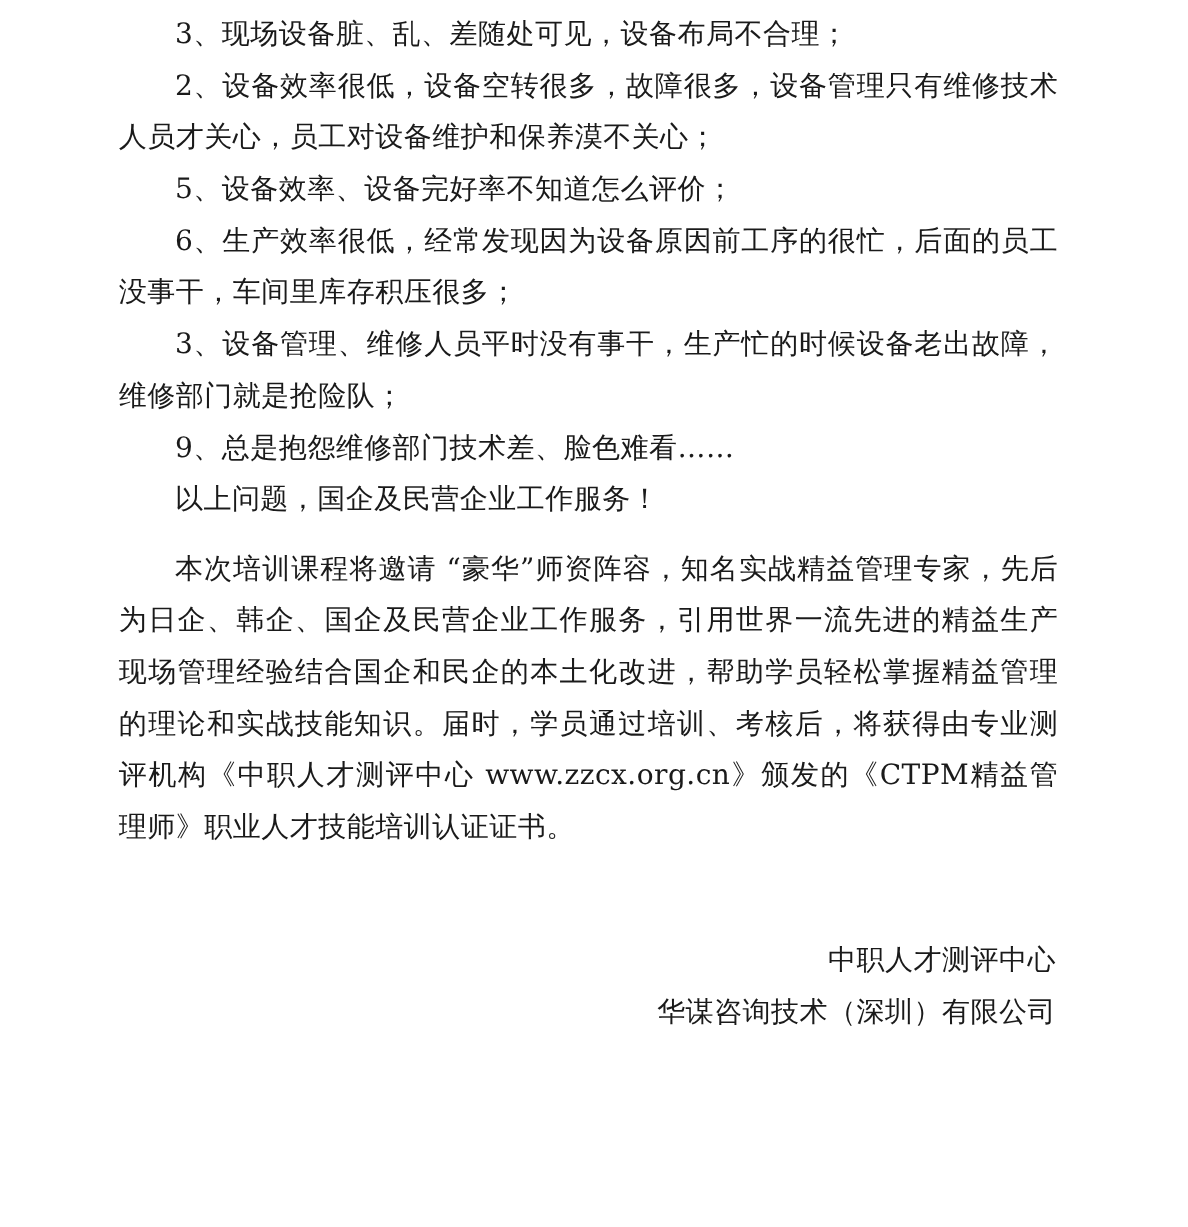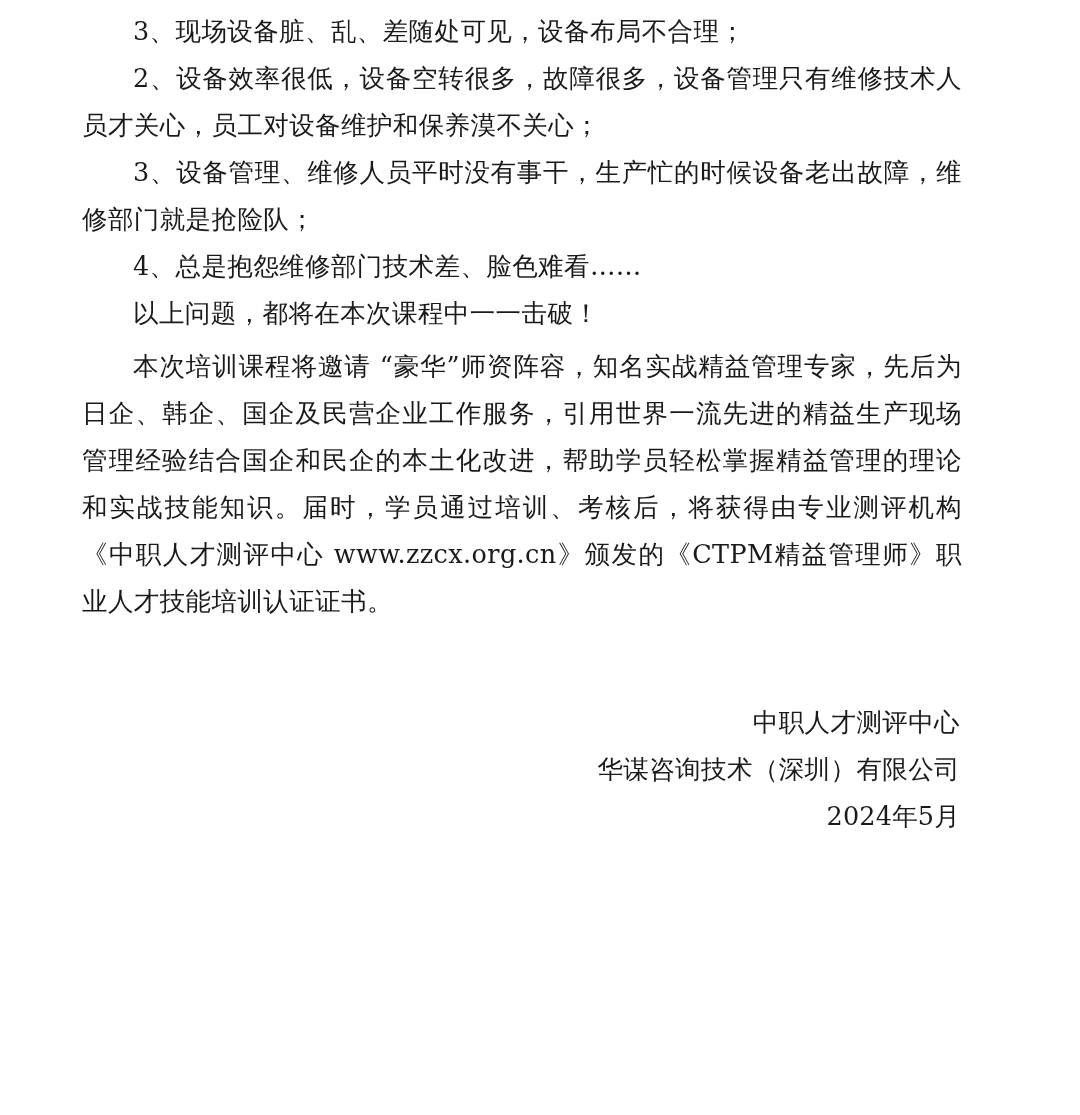--- a/index.html
+++ b/index.html
@@ -11,37 +11,37 @@
     width: 1080px;
     height: 1115px;
     font-family: "DejaVu Serif", "Liberation Serif", serif;
     color: #1a1a1a;
     overflow: hidden;
   }
   .page {
     width: 1080px;
     height: 942px;
     box-sizing: border-box;
-    padding: 8px 118px 0 82px;
+    padding: 8px 118px 0 108px;
     position: relative;
   }
   .para {
     font-size: 25.5px;
     line-height: 47px;
     text-align: justify;
     text-justify: inter-ideograph;
     margin: 0 0 0 0;
     letter-spacing: 0.4px;
     white-space: pre-wrap;
   }
   .indent {
     text-indent: 51px;
   }
   .para.body-blk {
-    margin-top: 6px;
+    margin-top: 16px;
   }
   .signature-block {
     margin-top: 74px;
     text-align: right;
     padding-right: 2px;
   }
   .sig-line {
     font-size: 25.5px;
     line-height: 47px;
     letter-spacing: 0.4px;
@@ -51,27 +51,28 @@
     letter-spacing: 0.2px;
   }
 </style>
 </head>
 <body>
 
 <div class="page">
 
   <p class="para indent">3、现场设备脏、乱、差随处可见，设备布局不合理；</p>
   <p class="para indent">2、设备效率很低，设备空转很多，故障很多，设备管理只有维修技术人员才关心，员工对设备维护和保养漠不关心；</p>
+  <p class="para indent">5、设备效率、设备完好率不知道怎么评价；</p>
+  <p class="para indent">6、生产效率很低，经常发现因为设备原因前工序的很忙，后面的员工没事干，车间里库存积压很多；</p>
   <p class="para indent">3、设备管理、维修人员平时没有事干，生产忙的时候设备老出故障，维修部门就是抢险队；</p>
-  <p class="para indent">4、总是抱怨维修部门技术差、脸色难看……</p>
+  <p class="para indent">9、总是抱怨维修部门技术差、脸色难看……</p>
 
-  <p class="para indent">以上问题，都将在本次课程中一一击破！</p>
+  <p class="para indent">以上问题，国企及民营企业工作服务！</p>
 
   <p class="para indent body-blk">本次培训课程将邀请 “豪华”师资阵容，知名实战精益管理专家，先后为日企、韩企、国企及民营企业工作服务，引用世界一流先进的精益生产现场管理经验结合国企和民企的本土化改进，帮助学员轻松掌握精益管理的理论和实战技能知识。届时，学员通过培训、考核后，将获得由专业测评机构《中职人才测评中心 www.zzcx.org.cn》颁发的《CTPM精益管理师》职业人才技能培训认证证书。</p>
 
 
   <div class="signature-block">
     <div class="sig-line">中职人才测评中心</div>
     <div class="sig-line">华谋咨询技术（深圳）有限公司</div>
-    <div class="sig-line date">2024年5月</div>
   </div>
 
 </div>
 
 </body></html>

